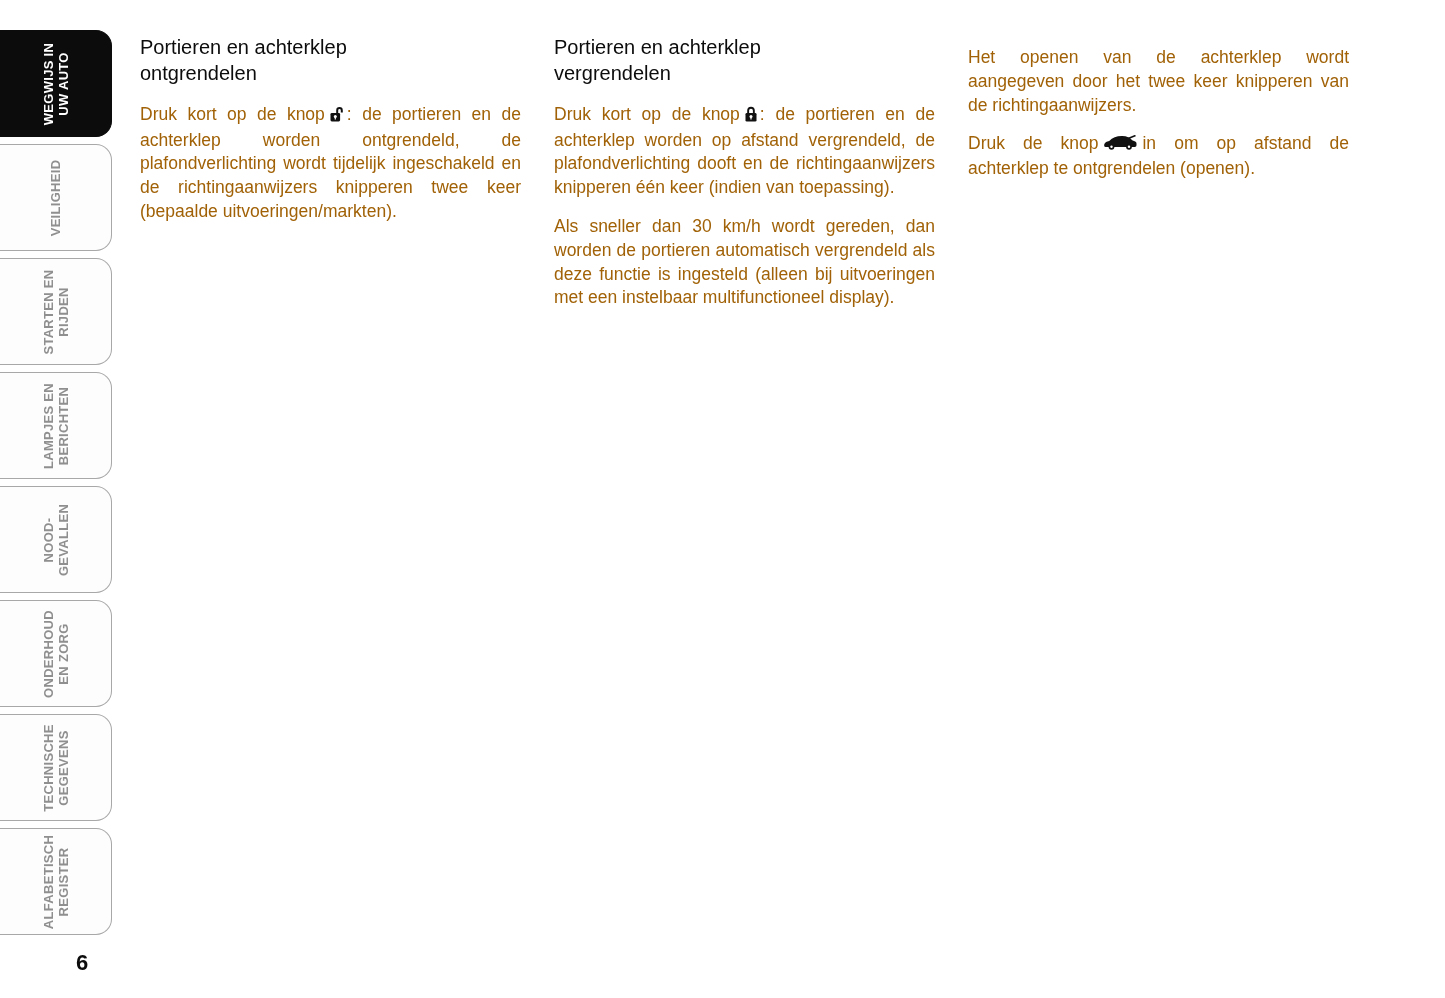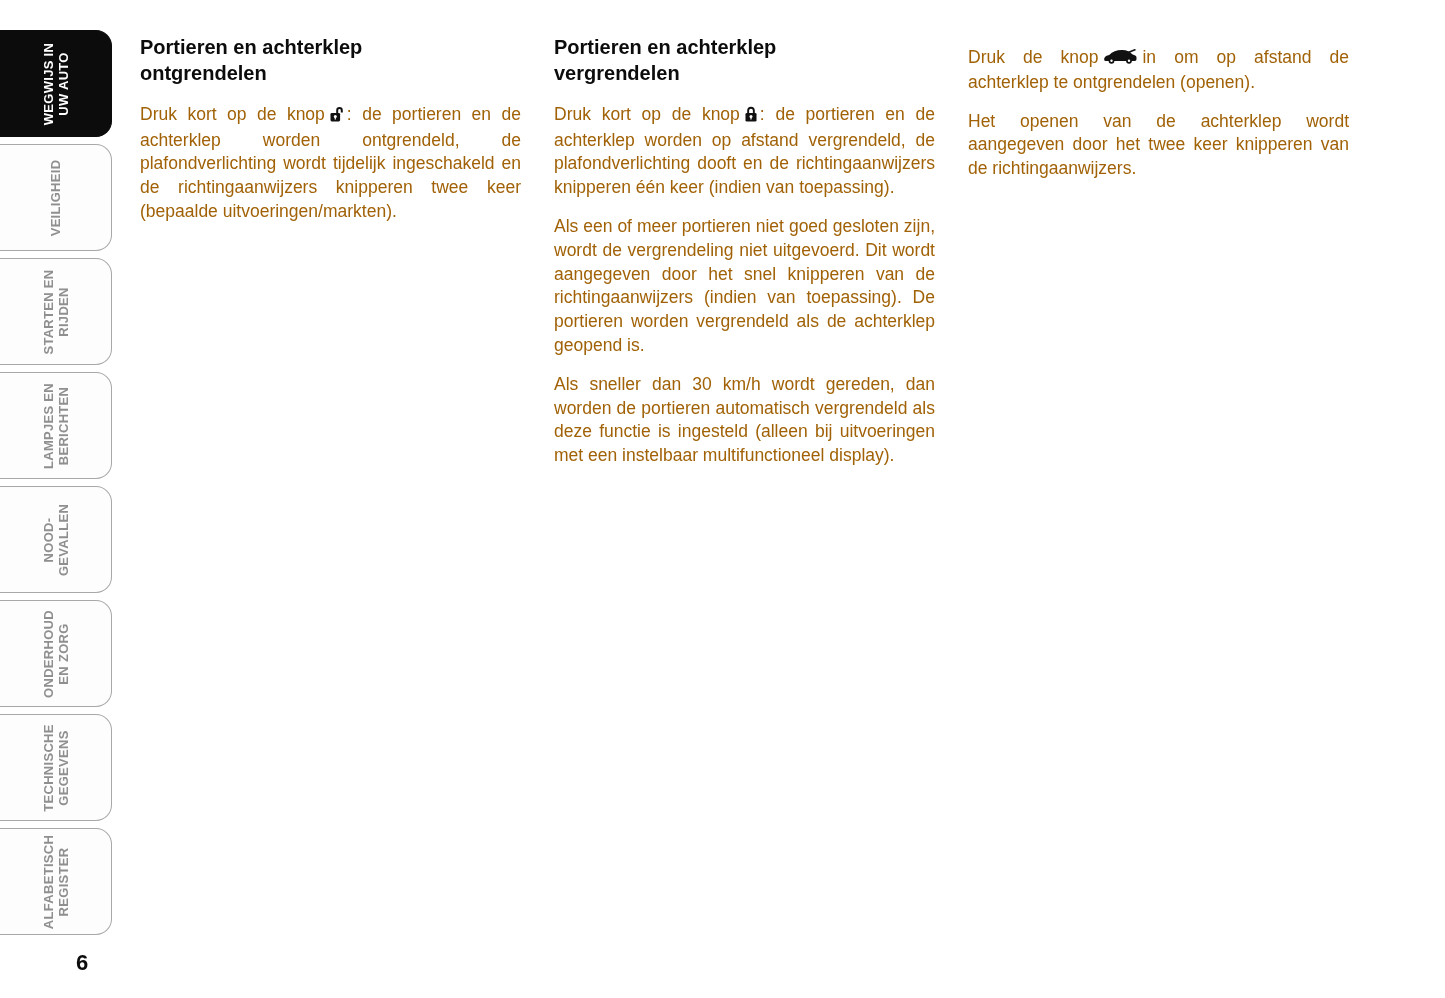--- a/index.html
+++ b/index.html
@@ -52,21 +52,21 @@
   .content {
     position: absolute;
     left: 140px; top: 34px;
     display: flex;
     gap: 33px;
   }
   .column { width: 381px; }
   .col-heading {
     margin: 0 0 16px 0;
     font-size: 20px;
-    font-weight: bold;
+    font-weight: normal;
     line-height: 1.32;
     white-space: pre-line;
     color: #0c0c0c;
   }
   .body-text {
     margin: 12px 0 15px 0;
     font-size: 17.5px;
     line-height: 1.36;
     text-align: justify;
     color: #a16207;
@@ -136,31 +136,30 @@
     <h2 class="col-heading">Portieren en achterklep
 vergrendelen</h2>
     <p class="body-text">
       <span>Druk kort op de knop</span><span class="inline-icon"><svg width="12" height="16" viewBox="0 0 12 16">
             <path d="M2.2 7.4 V4.6 a3.8 3.8 0 0 1 7.6 0 V7.4 H7.9 V4.6 a1.9 1.9 0 0 0 -3.8 0 v2.8 z" fill="#111"></path>
             <rect x="0.5" y="7" width="11" height="8.5" rx="1.3" fill="#111"></rect>
             <circle cx="6" cy="10.4" r="1.5" fill="#fff"></circle>
             <rect x="5.4" y="10.9" width="1.2" height="2.6" fill="#fff"></rect>
           </svg></span><span>: de portieren en de achterklep worden op afstand vergrendeld, de plafondverlichting dooft en de richtingaanwijzers knipperen één keer (indien van toepassing).</span>
     </p>
-    <p class="body-text">Als een of meer portieren niet goed gesloten zijn, wordt de vergrendeling niet uitgevoerd. Dit wordt aangegeven door het snel knipperen van de richtingaanwijzers (indien van toepassing). De portieren worden vergrendeld als de achterklep geopend is.</p>
     <p class="body-text">Als sneller dan 30 km/h wordt gereden, dan worden de portieren automatisch vergrendeld als deze functie is ingesteld (alleen bij uitvoeringen met een instelbaar multifunctioneel display).</p>
   </section>
 
   <section class="column">
+    <p class="body-text">Het openen van de achterklep wordt aangegeven door het twee keer knipperen van de richtingaanwijzers.</p>
     <p class="body-text">
       <span>Druk de knop</span><span class="inline-icon" style="vertical-align:-1px; margin:0 5px;"><svg width="34" height="15" viewBox="0 0 34 15">
             <path d="M24 4 L32.5 0.5" stroke="#111" stroke-width="1.6" fill="none"></path>
             <path d="M1.2 12 q-1 -5 5 -6 q5 -5.2 13 -5 q7 0.2 10 4.2 l3 1.3 q1.3 0.6 1.3 2 v1.8 q0 1.7 -1.7 1.7 H2.7 q-1.5 0 -1.5 -1.5 z" fill="#111"></path>
             <circle cx="8.5" cy="11.8" r="2.9" fill="#111"></circle>
             <circle cx="8.5" cy="11.8" r="1.2" fill="#fff"></circle>
             <circle cx="26" cy="11.8" r="2.9" fill="#111"></circle>
             <circle cx="26" cy="11.8" r="1.2" fill="#fff"></circle>
           </svg></span><span>in om op afstand de achterklep te ontgrendelen (openen).</span>
     </p>
-    <p class="body-text">Het openen van de achterklep wordt aangegeven door het twee keer knipperen van de richtingaanwijzers.</p>
   </section>
 
 </main>
 
 </body></html>

